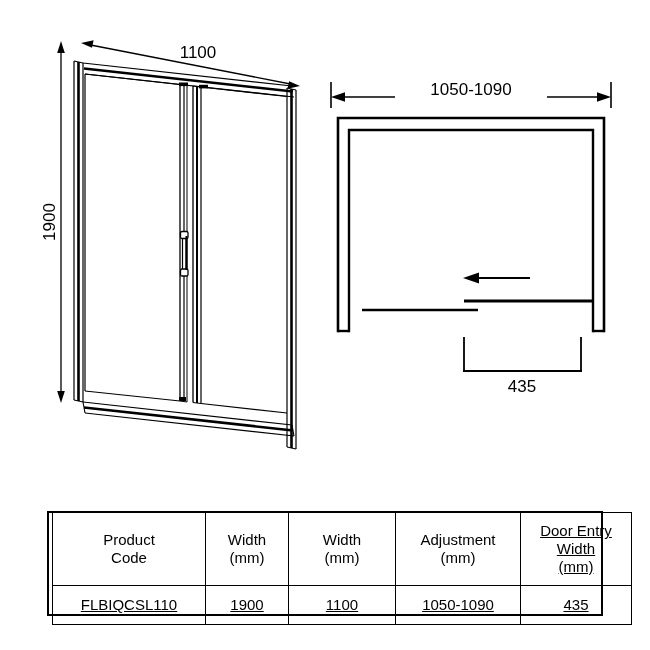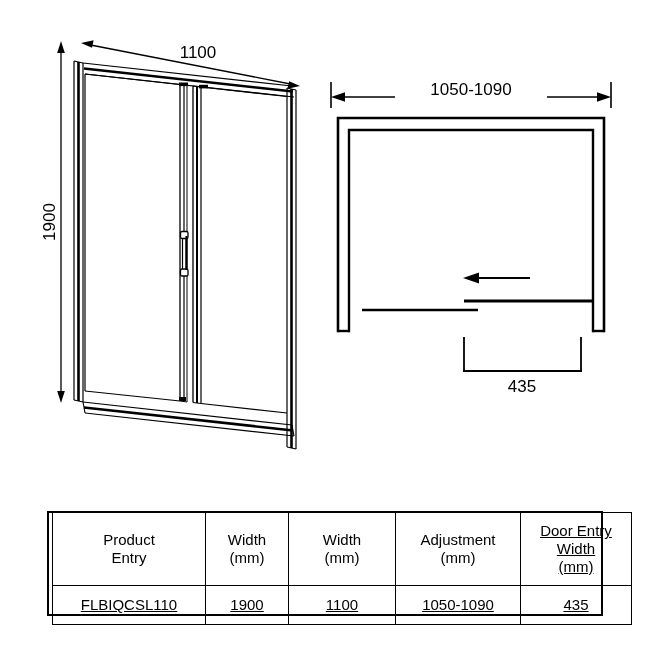--- a/index.html
+++ b/index.html
@@ -214,21 +214,21 @@
         <text class="dimtext" x="522" y="392" text-anchor="middle">435</text>
       </g>
     </g>
   </svg>
 
   <table id="spec-table">
     <thead>
       <tr>
         <td class="col-code">
           <div>Product</div>
-          <div>Entry</div>
+          <div>Code</div>
         </td>
         <td class="col-h">
           <div>Width</div>
           <div>(mm)</div>
         </td>
         <td class="col-w">
           <div>Width</div>
           <div>(mm)</div>
         </td>
         <td class="col-adj">

